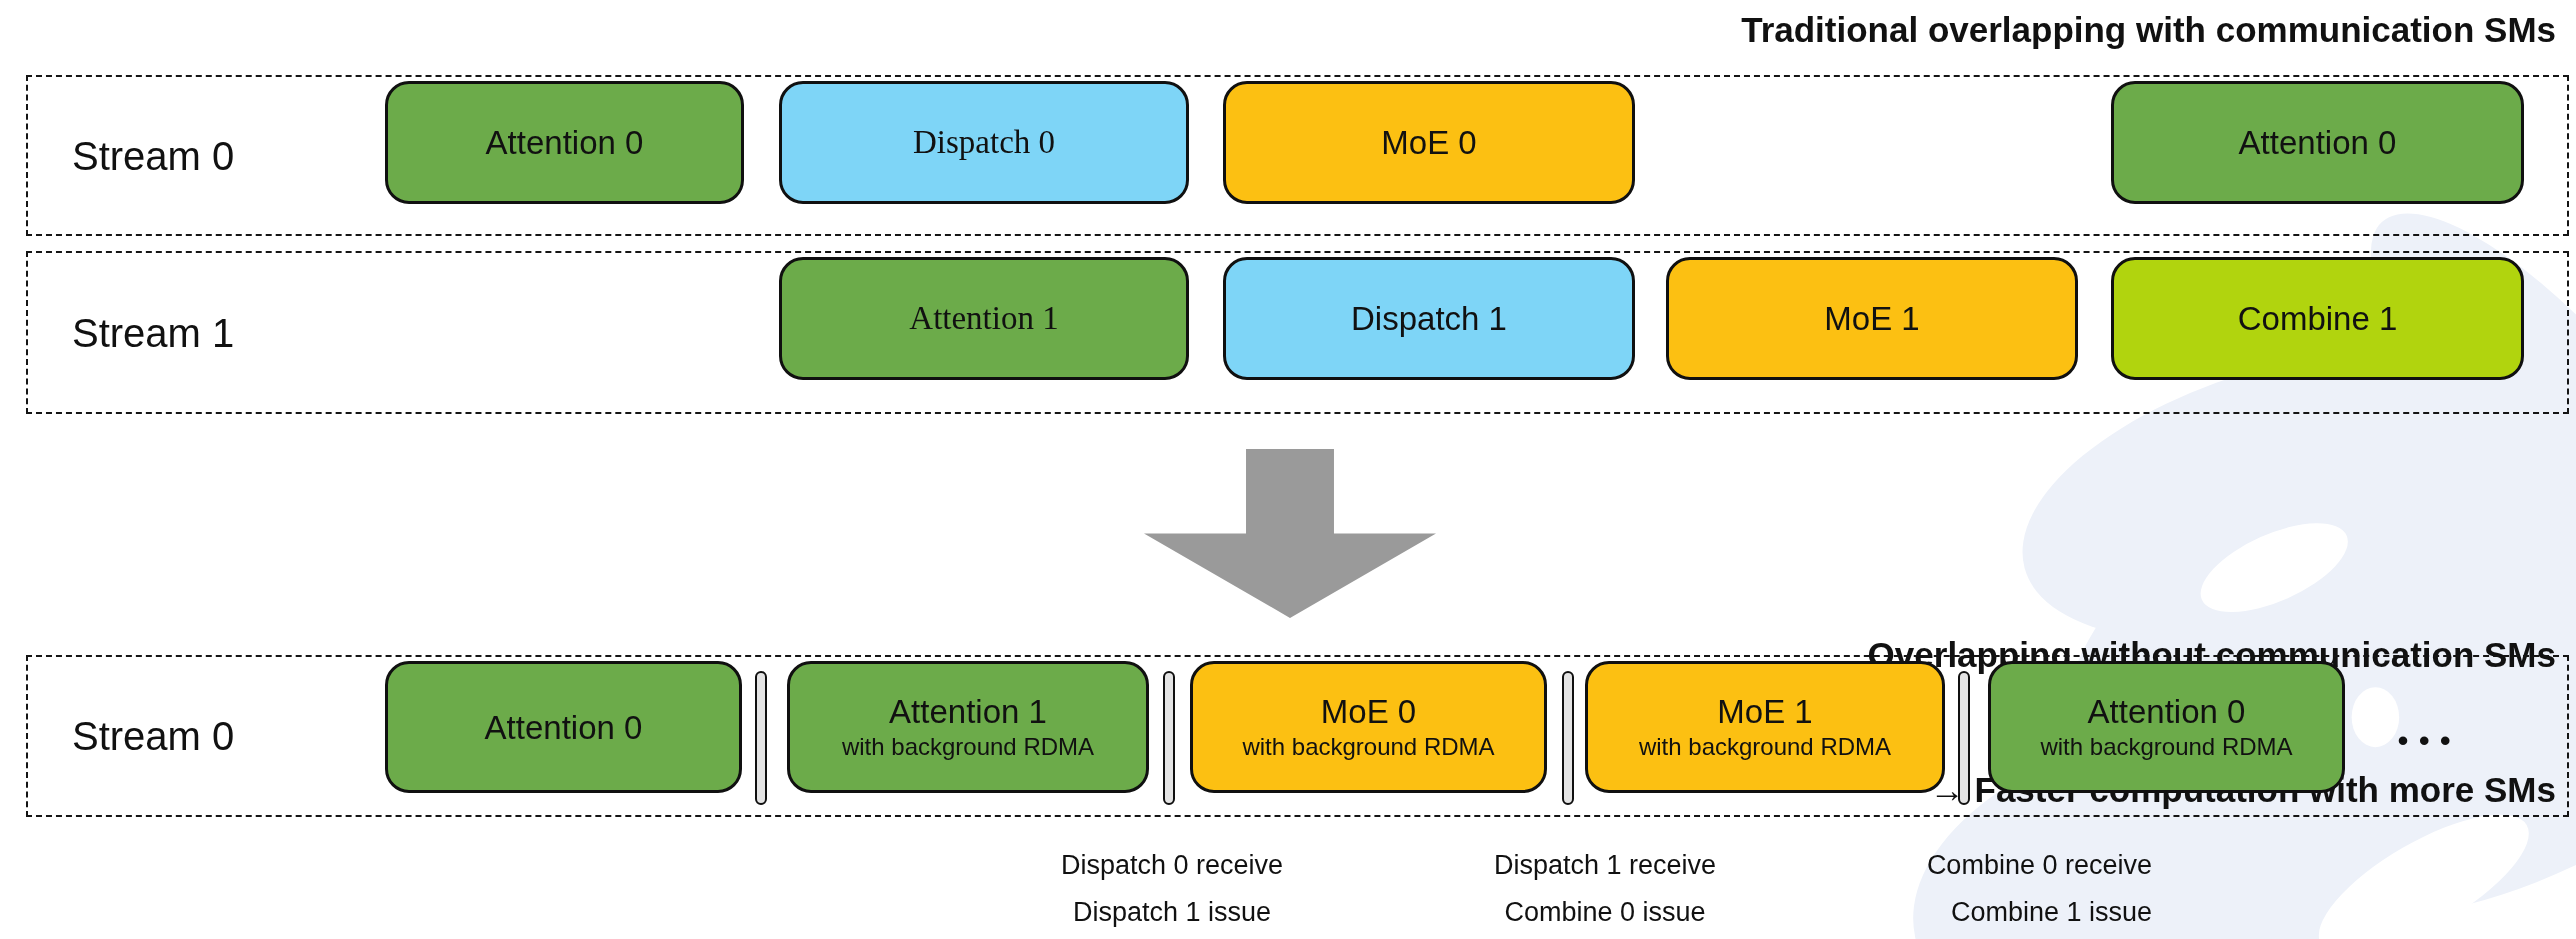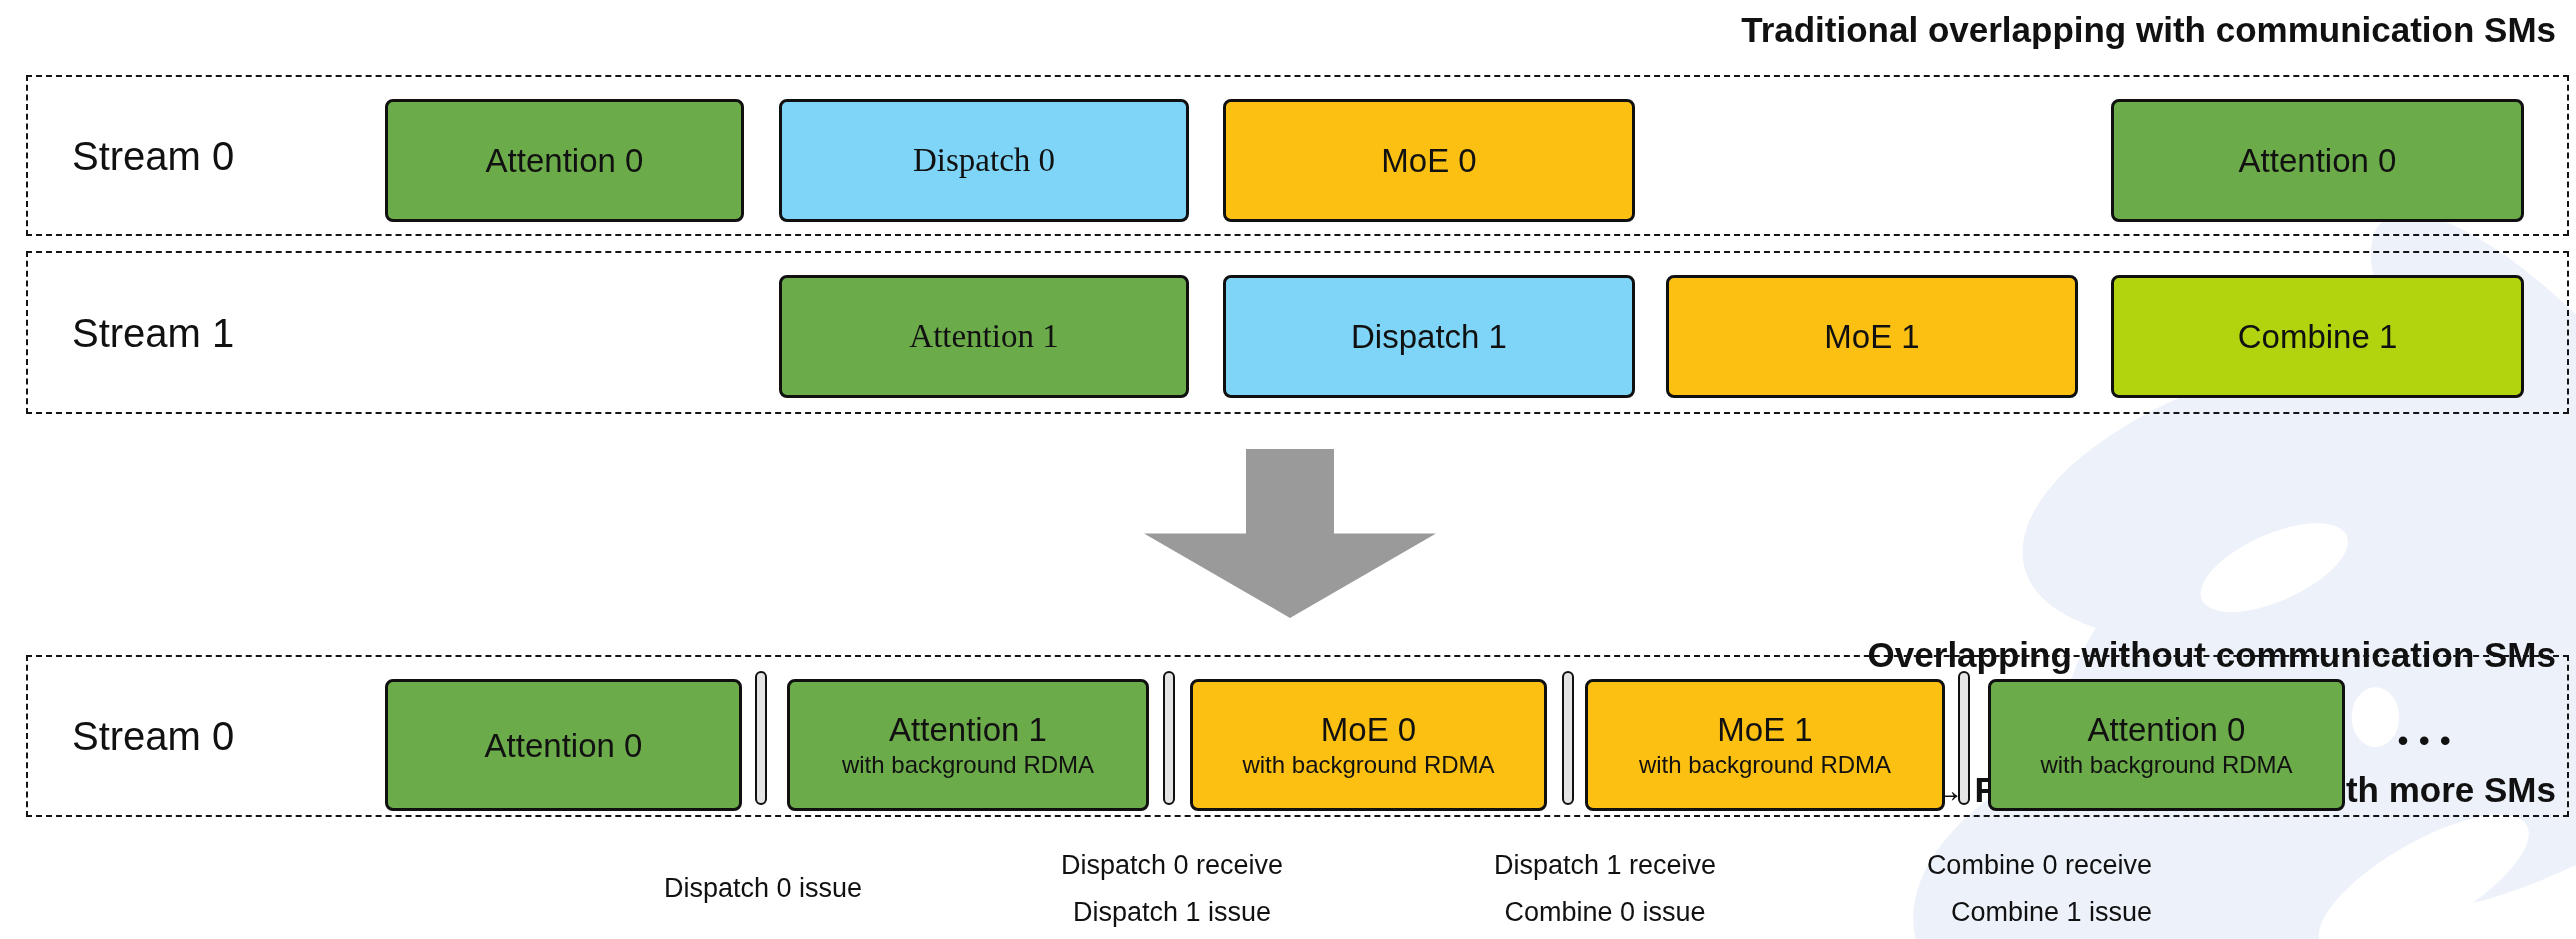--- a/index.html
+++ b/index.html
@@ -20,22 +20,22 @@
     position:absolute;left:26px;width:2543px;box-sizing:border-box;
     border:2.6px dashed #141414;background:transparent;
   }
   .panel-s0{top:75px;height:161px;}
   .panel-s1{top:251px;height:163px;}
   .panel-b0{top:655px;height:162px;}
 
   .stream-label{position:absolute;left:44px;top:50%;transform:translateY(-50%);font-size:40px;}
 
   .block{
-    position:absolute;top:22px;height:123px;box-sizing:border-box;
-    border:3.5px solid #101010;border-radius:8px;
+    position:absolute;top:4px;height:123px;box-sizing:border-box;
+    border:3.5px solid #101010;border-radius:24px;
     display:flex;flex-direction:column;align-items:center;justify-content:center;
     text-align:center;
   }
   .block .blabel{font-size:33px;line-height:37px;}
   .block .sub{font-size:24px;line-height:28px;margin-top:3.5px;}
   .block-tall{height:132px;}
 
   .attention{background:var(--attention,#6cab4a);}
   .dispatch{background:var(--dispatch,#7ed5f7);}
   .moe{background:var(--moe,#fcc012);}
@@ -171,23 +171,20 @@
       <div class="divider dpos-3"></div>
 
       <div class="block block-tall attention pos-b4">
         <span class="blabel">Attention 0</span>
         <span class="sub">with background RDMA</span>
       </div>
 
       <div class="ellipsis">•••</div>
     </div>
 
-    <div class="annot annot-0">
-      <div>Dispatch 0 issue</div>
-    </div>
     <div class="annot annot-1">
       <div>Dispatch 0 receive</div>
       <div>Dispatch 1 issue</div>
     </div>
     <div class="annot annot-2">
       <div>Dispatch 1 receive</div>
       <div>Combine 0 issue</div>
     </div>
     <div class="annot annot-3">
       <div>Combine 0 receive</div>

